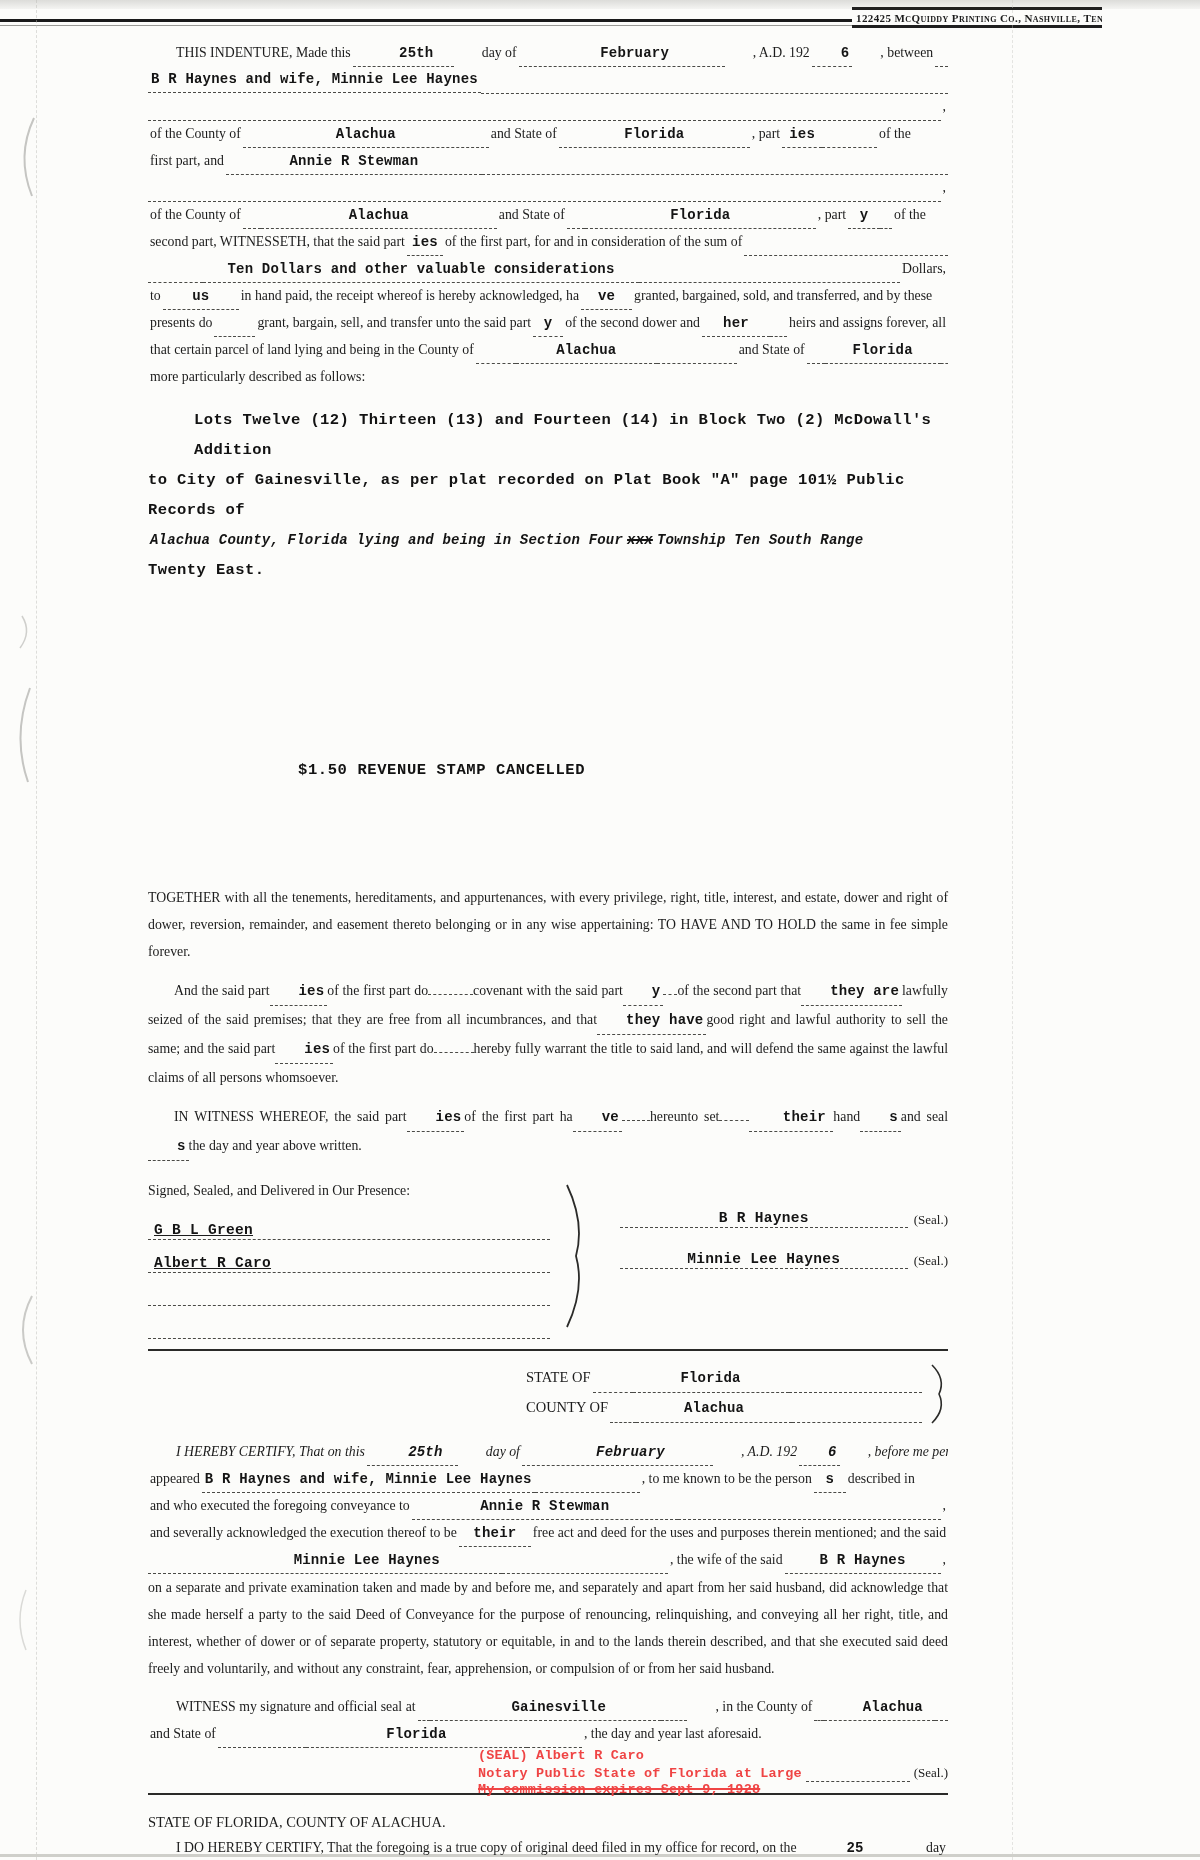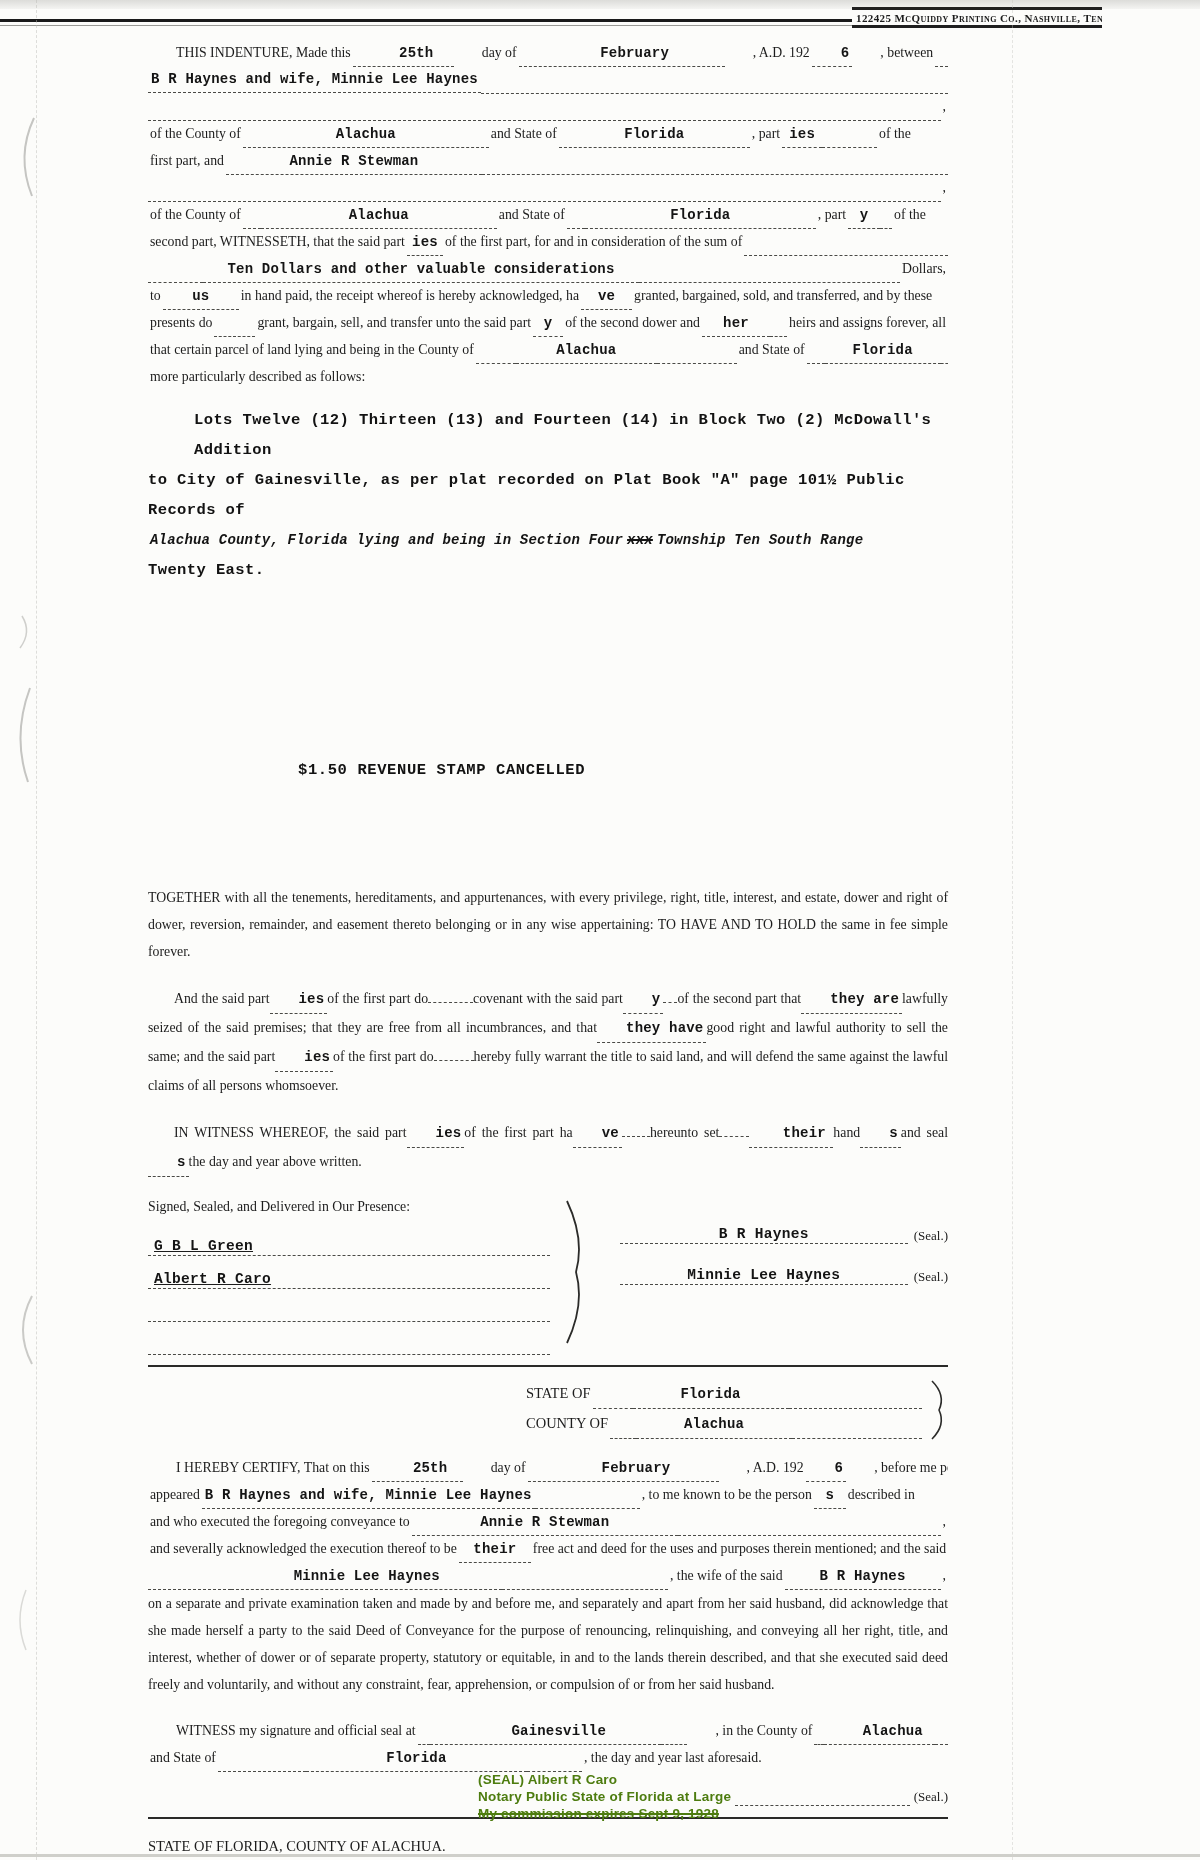--- a/index.html
+++ b/index.html
@@ -54,26 +54,26 @@
   .rule{border-top:2.5px solid #2a2a28;margin-top:10px;}
   
   .sc-wrap{display:flex;margin-top:12px;justify-content:flex-end;}
   .sc-lines{width:398px;}
   .scrow{display:flex;align-items:baseline;height:30px;line-height:28px;font-size:14.5px;}
   .scrow .seg-typed{min-width:150px;}
   .sc-brace{margin-left:8px;}
   
   .notary{margin-left:330px;width:470px;}
   .nrow{display:flex;align-items:baseline;height:17px;line-height:16px;white-space:nowrap;}
-  .nplain{font-family:Liberation Sans, sans-serif;font-weight:bold;font-size:13.5px;letter-spacing:.2px;color:#4d7c0f;flex-shrink:0;}
+  .nplain{font-family:Liberation Mono, monospace;font-weight:bold;font-size:13.5px;letter-spacing:.2px;color:#ef4444;flex-shrink:0;}
   .ndash{flex:1;align-self:flex-end;height:13px;border-bottom:1.5px dashed #4a4a46;margin:0 4px;}
   .nseal{font-size:13px;flex-shrink:0;}
   
   .rec-head{margin-top:14px;font-size:14.5px;height:26px;line-height:26px;}
-  .mt8{margin-top:20px;} .mt14{margin-top:14px;}
+  .mt8{margin-top:12px;} .mt14{margin-top:14px;font-style:italic;}
   .together{margin-top:96px;}
 </style>
 </head>
 <body>
 
 <div class="page">
 
   <div class="top-edge"></div>
   <div class="top-rule"></div>
   <div class="top-rule2"></div>

